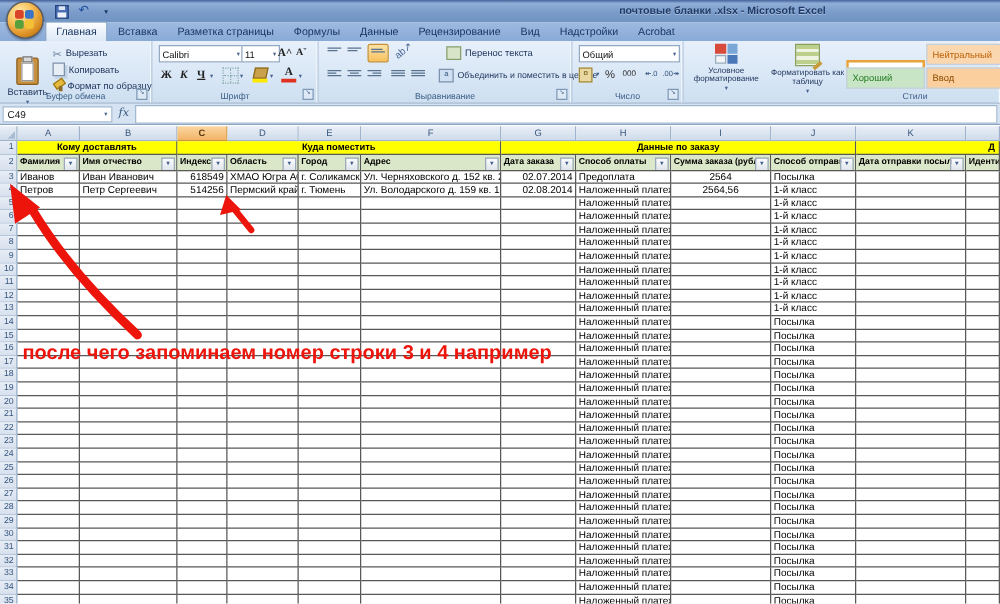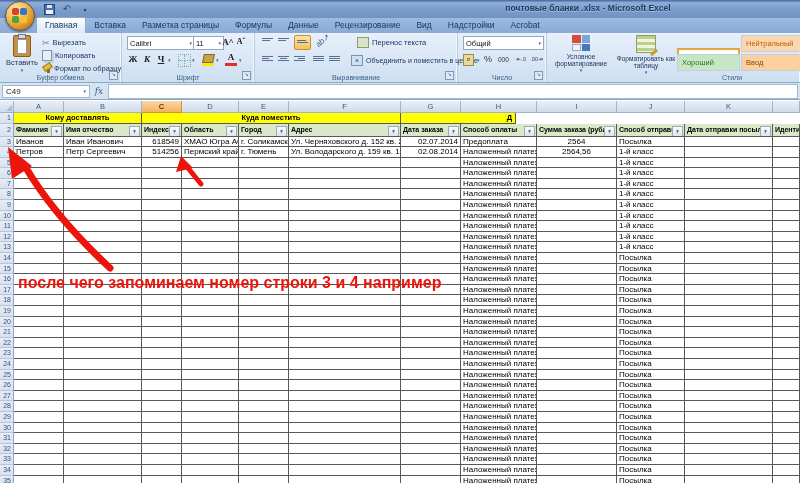--- a/index.html
+++ b/index.html
@@ -1,21 +1,21 @@
 <!DOCTYPE html>
 <html><head>
 <meta charset="utf-8">
 <style>
   html,body{margin:0;padding:0;}
   #app{position:relative;width:800px;height:483px;overflow:hidden;background:#fff;
        font-family:"Liberation Sans",sans-serif;-webkit-font-smoothing:antialiased;}
   
   #titlebar{position:absolute;left:0;top:0;width:800px;height:18px;
     background:linear-gradient(#43649b 0,#8fadd6 15%,#7b9cca 55%,#6f93c2 100%);}
-  #title-text{position:absolute;left:428px;top:3px;width:320px;text-align:center;
+  #title-text{position:absolute;left:418px;top:3px;width:320px;text-align:center;
     font-size:8.5px;color:#1f3a66;font-weight:bold;text-shadow:0 1px 0 rgba(255,255,255,.35);}
   #orb{position:absolute;left:5px;top:1px;width:28px;height:28px;border-radius:50%;
     background:radial-gradient(circle at 35% 28%,#ffe9b0 0,#f7c35c 35%,#de9326 65%,#a35f0c 100%);
     border:1px solid #56565c;box-shadow:0 1px 2px rgba(0,0,0,.4);z-index:30;}
   .petal{position:absolute;width:7px;height:7px;border-radius:2px;}
   #qat{position:absolute;left:42px;top:2px;height:14px;display:flex;align-items:center;gap:4px;z-index:30;}
   .qat-btn{width:14px;height:13px;display:flex;align-items:center;justify-content:center;
     font-size:9px;color:#1d3providing862;color:#1d3862;}
   #save-ic{width:9px;height:9px;background:#4a6fb5;border:1px solid #27447e;position:relative;}
   #save-ic:before{content:"";position:absolute;left:2px;top:0;width:5px;height:3px;background:#dce6f5;}
@@ -109,21 +109,21 @@
       <span class="tab">Данные</span>
       <span class="tab">Рецензирование</span>
       <span class="tab">Вид</span>
       <span class="tab">Надстройки</span>
       <span class="tab">Acrobat</span>
     </div>
 
   <div id="ribbon">
 
     <div class="group" style="left:0;width:121px;">
-      <div style="position:absolute;left:6px;top:2px;width:32px;text-align:center;">
+      <div style="position:absolute;left:6px;top:13px;width:32px;text-align:center;">
         <div style="margin:0 auto;width:16px;height:20px;background:#c8913f;border:1px solid #8a5d1d;border-radius:2px;position:relative;">
           <div style="position:absolute;left:4px;top:-2px;width:6px;height:3px;background:#d9d9d9;border:1px solid #777;"></div>
           <div style="position:absolute;left:3px;top:3px;width:8px;height:13px;background:#fff;border:1px solid #999;"></div>
         </div>
         <div class="rbtn-lbl" style="margin-top:1px;">Вставить</div>
         <div style="font-size:5px;color:#44618f;">▾</div>
       </div>
       <div class="small-item" style="left:42px;top:4px;">
         <span style="font-size:9px;color:#6b7f98;">✂</span>
         <span class="rbtn-lbl">Вырезать</span>
@@ -296,20 +296,21 @@
         <div class="ch" style="width: 80px;">I</div>
         <div class="ch" style="width: 68px;">J</div>
         <div class="ch" style="width: 88px;">K</div>
         <div class="ch" style="width: 27px;"></div>
       </div>
     <div id="gridbody">
         <div class="grow yrow" style="height: 10.5px;">
           <div class="gut" style="height: 10.5px; line-height: 9.5px;">1</div>
           <div class="cell" style="width: 128px; height: 10.5px; line-height: 9.5px;">Кому доставлять</div>
           <div class="cell" style="width: 259px; height: 10.5px; line-height: 9.5px;">Куда поместить</div>
+          <div class="cell" style="width: 284px; height: 10.5px; line-height: 9.5px;">Данные по заказу</div>
           <div class="cell" style="width: 115px; height: 10.5px; line-height: 9.5px; text-align: right; padding-right: 3px;">Д</div>
         </div>
         <div class="grow hrow" style="height: 13px;">
           <div class="gut" style="height: 13px; line-height: 12px;">2</div>
           <div class="cell" style="width: 50px; height: 13px; line-height: 12px;"><span>Фамилия</span><span class="fbox">▾</span></div>
           <div class="cell" style="width: 78px; height: 13px; line-height: 12px;"><span>Имя отчество</span><span class="fbox">▾</span></div>
           <div class="cell" style="width: 40px; height: 13px; line-height: 12px;"><span>Индекс</span><span class="fbox">▾</span></div>
           <div class="cell" style="width: 57px; height: 13px; line-height: 12px;"><span>Область</span><span class="fbox">▾</span></div>
           <div class="cell" style="width: 50px; height: 13px; line-height: 12px;"><span>Город</span><span class="fbox">▾</span></div>
           <div class="cell" style="width: 112px; height: 13px; line-height: 12px;"><span>Адрес</span><span class="fbox">▾</span></div>

